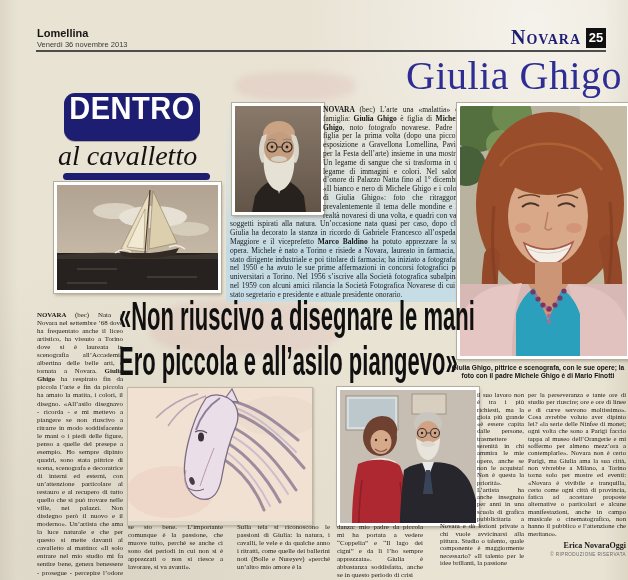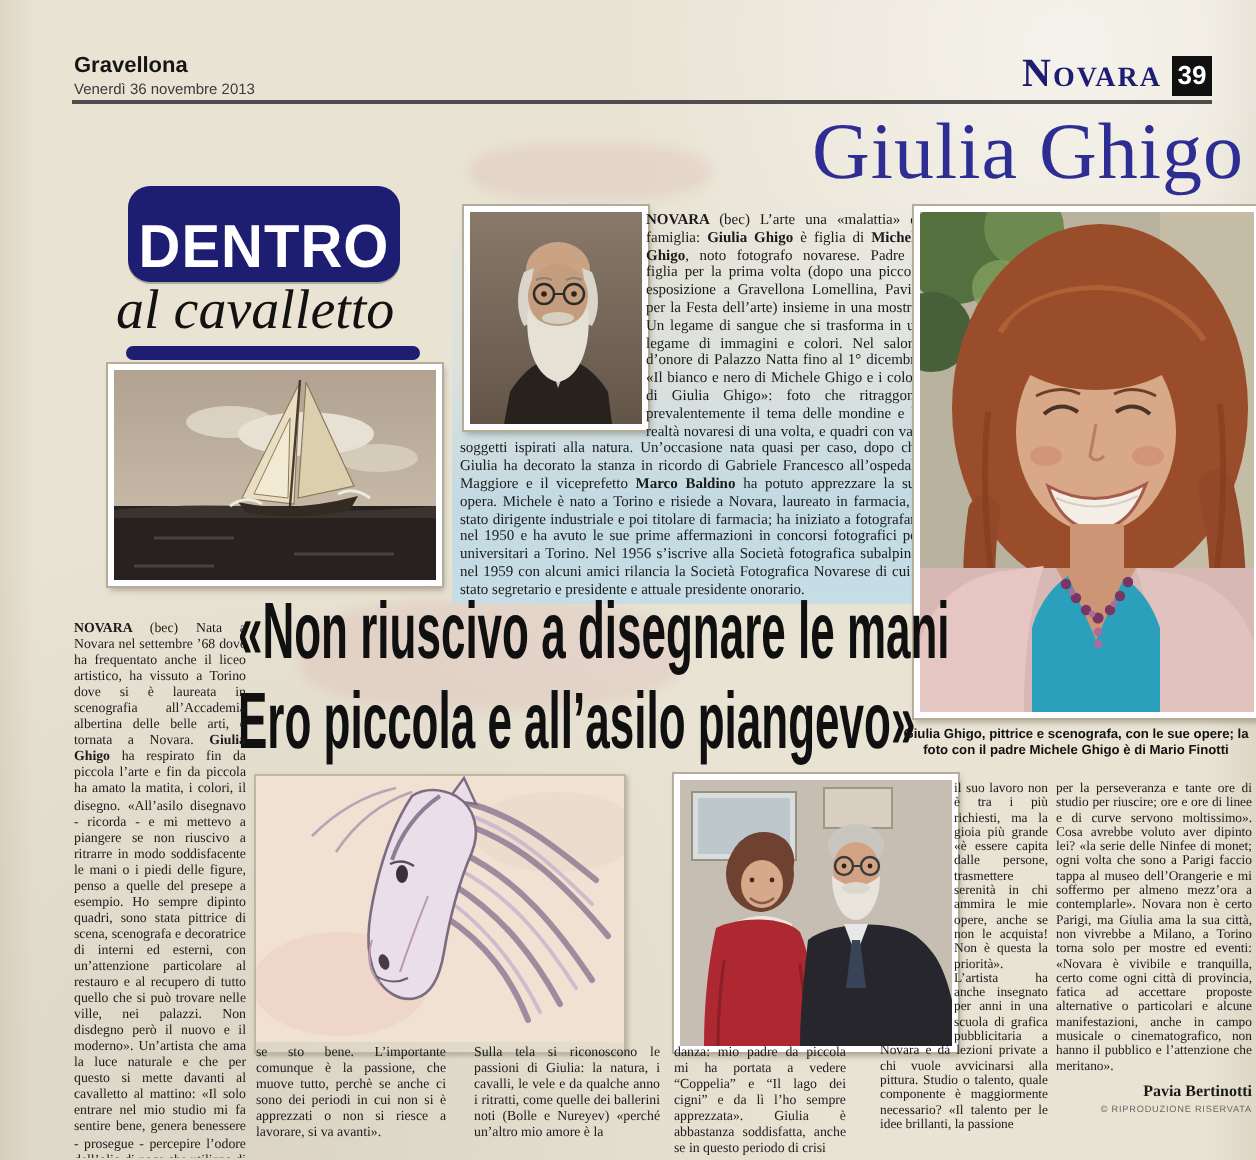--- a/index.html
+++ b/index.html
@@ -25,21 +25,21 @@
   .paper-name{left:37px;top:27px;font-family:"Liberation Sans",sans-serif;font-weight:700;font-size:11px;color:#151515;}
   .paper-date{left:37px;top:40px;font-family:"Liberation Sans",sans-serif;font-size:7.5px;color:#3a3a3a;}
   .header-rule{left:36px;top:50px;width:570px;height:2px;background:#4d4d4d;}
   .masthead{left:0;top:26px;width:606px;text-align:right;}
   .masthead-section{display:inline-block;font-variant:small-caps;font-weight:700;font-size:20px;letter-spacing:1px;color:var(--masthead-navy);vertical-align:middle;}
   .masthead-page{display:inline-block;margin-left:5px;width:20px;height:20px;background:#101010;color:#fff;
     font-family:"Liberation Sans",sans-serif;font-weight:700;font-size:13px;line-height:20px;text-align:center;vertical-align:middle;}
   .headline{left:0;top:52px;width:622px;text-align:right;font-size:40px;font-weight:500;color:var(--headline-blue);letter-spacing:.5px;}
   
   .kicker-box{left:64px;top:93px;width:136px;height:48px;background:var(--masthead-navy);border-radius:11px;
-    display:flex;align-items:flex-end;justify-content:center;box-shadow:0 1px 0 rgba(0,0,0,.25);}
+    display:flex;align-items:flex-start;justify-content:center;box-shadow:0 1px 0 rgba(0,0,0,.25);}
   .kicker-box span{color:#fff;font-family:"Liberation Sans",sans-serif;font-weight:900;font-size:29px;letter-spacing:.5px;transform:scaleY(1.05);}
   .kicker-sub{left:58px;top:140px;width:160px;font-style:italic;font-size:28px;color:#121212;white-space:nowrap;}
   .kicker-bar{left:63px;top:173px;width:147px;height:7px;background:var(--masthead-navy);border-radius:4px;}
   
   .photo{border:3px solid #fff;outline:1px solid #b5ac99;box-shadow:1px 2px 3px rgba(60,50,30,.35);background:#999;}
   .photo svg{display:block;}
   
   .bt{font-size:6.9px;line-height:8.05px;text-align:justify;margin:0;}
   .bt b{font-weight:700;}
   .intro{font-size:7.5px;line-height:8.8px;}
@@ -57,25 +57,25 @@
   .smudge{background:rgba(205,135,140,.16);filter:blur(3px);border-radius:40%;}
 </style>
 </head>
 <body>
 
 <div id="page">
 
   <div class="abs smudge" style="left:235px;top:72px;width:120px;height:28px;"></div>
   <div class="abs smudge" style="left:150px;top:300px;width:190px;height:55px;"></div>
 
-  <div class="abs paper-name">Gravellona</div>
+  <div class="abs paper-name">Lomellina</div>
   <div class="abs paper-date">Venerdì 36 novembre 2013</div>
   <div class="abs header-rule"></div>
   <div class="abs masthead">
-    <span class="masthead-section">Novara</span><span class="masthead-page">39</span>
+    <span class="masthead-section">Novara</span><span class="masthead-page">25</span>
   </div>
   <div class="abs headline">Giulia Ghigo</div>
 
   <div class="abs kicker-box">
     <span>DENTRO</span>
   </div>
   <div class="abs kicker-sub">al cavalletto</div>
   <div class="abs kicker-bar"></div>
 
   <div class="abs photo" style="left:54px;top:182px;">
@@ -269,17 +269,17 @@
 
   <div class="abs" style="left:440px;top:391px;width:84px;height:189px;overflow:hidden;">
     <p class="bt tight">
       <span class="float-spacer" style="width:37px;height:131px;"></span>
       <span>il suo lavoro non è tra i più richiesti, ma la gioia più grande «è essere capita dalle persone, trasmettere serenità in chi ammira le mie opere, anche se non le acquista! Non è questa la priorità». L’artista ha anche insegnato per anni in una scuola di grafica pubblicitaria a Novara e dà lezioni private a chi vuole avvicinarsi alla pittura. Studio o talento, quale componente è maggiormente necessario? «Il talento per le idee brillanti, la passione</span>
     </p>
   </div>
 
   <div class="abs" style="left:528px;top:391px;width:98px;height:189px;overflow:hidden;">
     <p class="bt tight">per la perseveranza e tante ore di studio per riuscire; ore e ore di linee e di curve servono moltissimo». Cosa avrebbe voluto aver dipinto lei? «la serie delle Ninfee di monet; ogni volta che sono a Parigi faccio tappa al museo dell’Orangerie e mi soffermo per almeno mezz’ora a contemplarle». Novara non è certo Parigi, ma Giulia ama la sua città, non vivrebbe a Milano, a Torino torna solo per mostre ed eventi: «Novara è vivibile e tranquilla, certo come ogni città di provincia, fatica ad accettare proposte alternative o particolari e alcune manifestazioni, anche in campo musicale o cinematografico, non hanno il pubblico e l’attenzione che meritano».</p>
-    <div class="byline">Pavia Bertinotti</div>
+    <div class="byline">Erica NovaraOggi</div>
     <div class="copyright">© RIPRODUZIONE RISERVATA</div>
   </div>
 
 </div>
 
 </body></html>

